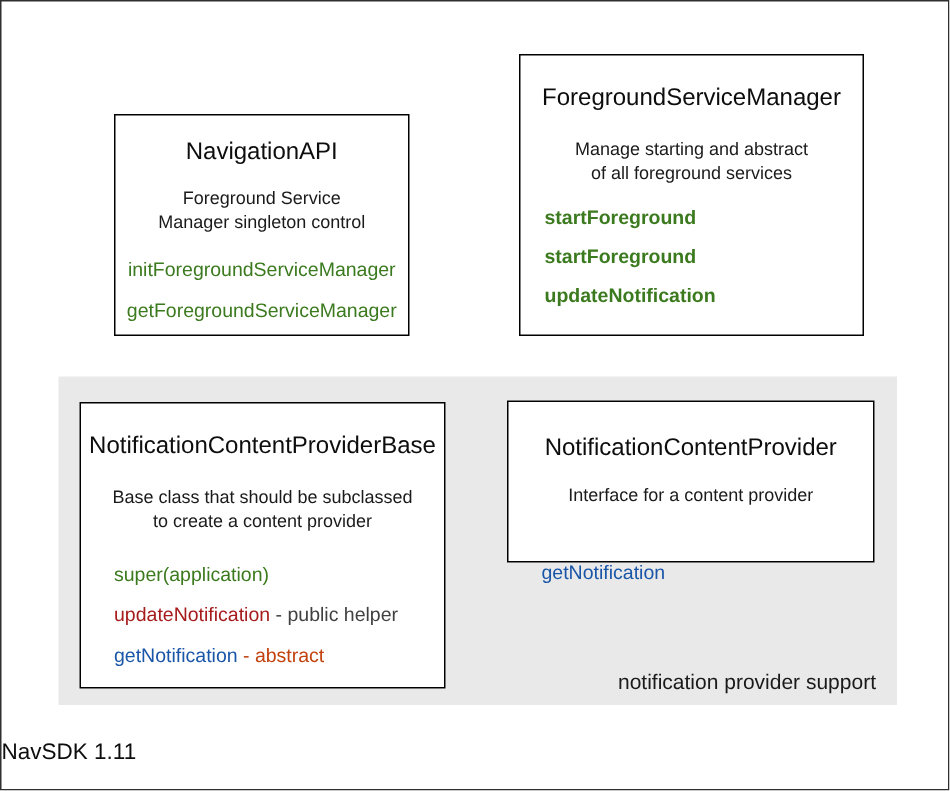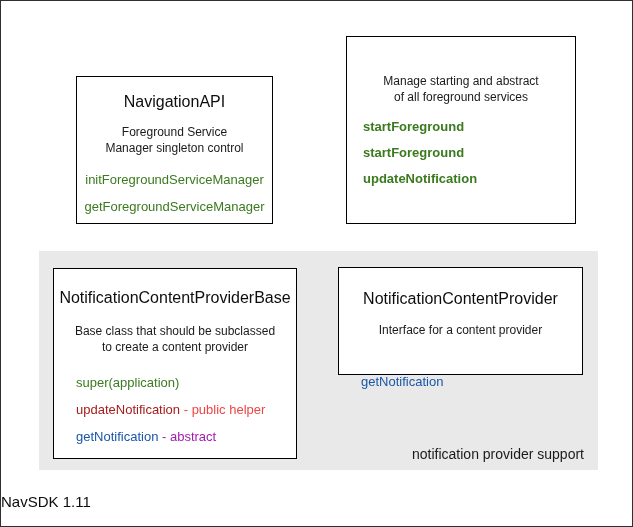--- a/index.html
+++ b/index.html
@@ -97,20 +97,21 @@
       <div class="method">
         <span style="color: rgb(59, 122, 30);">initForegroundServiceManager</span>
       </div>
       <div class="method">
         <span style="color: rgb(59, 122, 30); text-align: right;">getForegroundServiceManager</span>
       </div>
     </div>
   </div>
 
   <div class="box b-fsm">
+    <div class="box-title">ForegroundServiceManager</div>
     <div class="box-desc">
       <div>Manage starting and abstract</div>
       <div>of all foreground services</div>
     </div>
     <div class="methods">
       <div class="method">
         <span style="color: rgb(59, 122, 30);">startForeground</span>
       </div>
       <div class="method">
         <span style="color: rgb(59, 122, 30);">startForeground</span>
@@ -125,24 +126,24 @@
     <div class="box-title">NotificationContentProviderBase</div>
     <div class="box-desc">
       <div>Base class that should be subclassed</div>
       <div>to create a content provider</div>
     </div>
     <div class="methods">
       <div class="method">
         <span style="color: rgb(59, 122, 30);">super(application)</span>
       </div>
       <div class="method">
-        <span style="color: rgb(166, 28, 28);">updateNotification</span><span style="color: #ef4444; text-align: center;"> - public helper</span>
+        <span style="color: rgb(166, 28, 28);">updateNotification</span><span style="color: #404040; text-align: center;"> - public helper</span>
       </div>
       <div class="method">
-        <span style="color: rgb(26, 86, 168);">getNotification</span><span style="color: #a21caf; margin-top: 30px;"> - abstract</span>
+        <span style="color: rgb(26, 86, 168);">getNotification</span><span style="color: #c2410c; margin-top: 30px;"> - abstract</span>
       </div>
     </div>
   </div>
 
   <div class="box b-ncp">
     <div class="box-title">NotificationContentProvider</div>
     <div class="box-desc">
       <div>Interface for a content provider</div>
     </div>
     <div class="methods">

